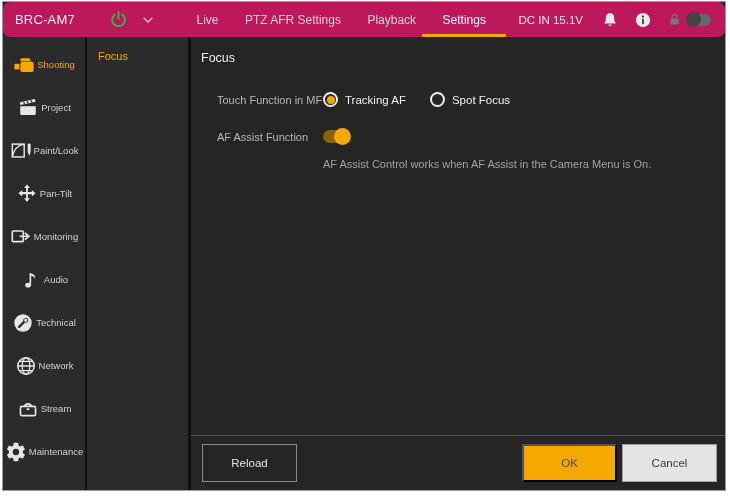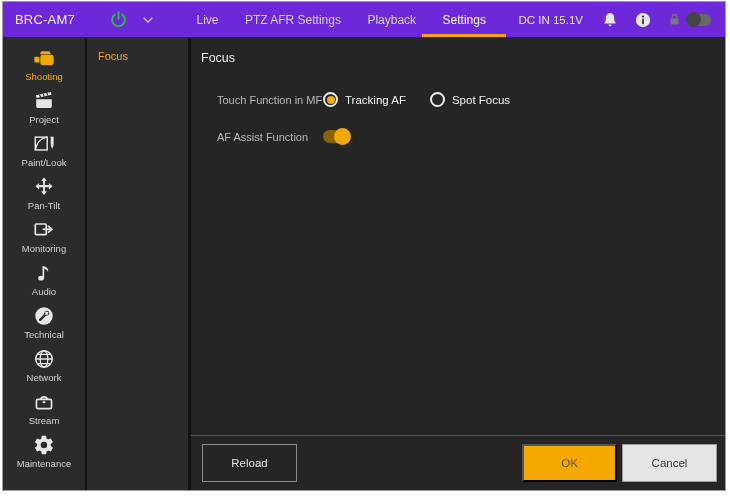--- a/index.html
+++ b/index.html
@@ -4,22 +4,22 @@
 <style>
   * { box-sizing: border-box; margin: 0; padding: 0; }
   body { background: #ffffff; font-family: "Liberation Sans", sans-serif; }
   .app {
     margin: 1px 2px; width: 724px; height: 490px;
     border: 1px solid #9a9a9a; background: #252525;
     display: flex; flex-direction: column; overflow: hidden;
   }
   
   .topbar {
-    flex: 0 0 35px; background: #6d28d9;
-    display: flex; align-items: center; padding: 0 14px 0 12px;
+    flex: 0 0 35px; background: #be185d;
+    display: flex; align-items: center; padding: 0 14px 0 12px; border-radius: 7px;
   }
   .device { font-size: 13px; color: #f2f2f2; width: 78px; letter-spacing: .2px; }
   .pwr { margin-left: 16px; display: flex; cursor: pointer; }
   .chev { margin-left: 12px; display: flex; cursor: pointer; }
   .tabs { flex: 1; height: 100%; display: flex; justify-content: space-evenly; align-items: stretch; margin: 0 4px 0 18px; }
   .tab { position: relative; display: flex; align-items: center; font-size: 12px; color: #d4d4d4; padding: 0 4px; cursor: pointer; white-space: nowrap; }
   .tab.active { color: #ffffff; }
   .tab.active::after {
     content: ""; position: absolute; left: 50%; transform: translateX(-50%);
     bottom: 0; width: 84px; height: 3px; background: #F5A800;
@@ -28,21 +28,21 @@
   .top-icons { display: flex; align-items: center; gap: 15px; margin-left: 12px; }
   .top-icons .ic { display: flex; cursor: pointer; }
   .lockgrp { display: flex; align-items: center; gap: 5px; cursor: pointer; }
   .mini-toggle { width: 24px; height: 12px; border-radius: 6px; background: #686868; position: relative; }
   .mini-knob { position: absolute; left: -1px; top: -2px; width: 15px; height: 15px; border-radius: 50%; background: #454545; }
   
   .content { flex: 1; display: flex; min-height: 0; }
   .vdiv1 { width: 2px; background: #121212; }
   .vdiv2 { width: 3px; background: #121212; }
   .sidebar { width: 82px; background: #2b2b2b; padding-top: 6px; display: flex; flex-direction: column; }
-  .side-item { height: 43px; display: flex; flex-direction: column; align-items: center; justify-content: center; gap: 2px; cursor: pointer; color: #e6e6e6; }
+  .side-item { height: 43px; display: flex; flex-direction: row; align-items: center; justify-content: center; gap: 2px; cursor: pointer; color: #e6e6e6; }
   .side-item .lbl { font-size: 9.5px; color: #d2d2d2; }
   .side-item.active { color: #F5A800; }
   .side-item.active .lbl { color: #F5A800; }
   .side-item svg { display: block; }
   .submenu { width: 101px; background: #2b2b2b; padding: 13px 0 0 11px; }
   .submenu-item { font-size: 11px; color: #F5A800; cursor: pointer; }
   
   .main { flex: 1; background: #252525; display: flex; flex-direction: column; }
   .main-title { margin: 14px 0 0 10px; font-size: 12.5px; color: #f0f0f0; font-weight: normal; }
   .setting-row { margin: 0 12px 0 26px; display: flex; align-items: center; }
@@ -238,20 +238,21 @@
         </div>
       </div>
 
       <div class="setting-row row-afassist">
         <span class="row-label">AF Assist Function</span>
         <span class="toggle">
             <span class="knob"></span>
           </span>
       </div>
 
+      <div class="note">AF Assist Control works when AF Assist in the Camera Menu is On.</div>
 
       <div class="footer">
         <button class="btn btn-reload">Reload</button>
         <button class="btn btn-ok">OK</button>
         <button class="btn btn-cancel">Cancel</button>
       </div>
     </main>
 
   </div>
 </div>

